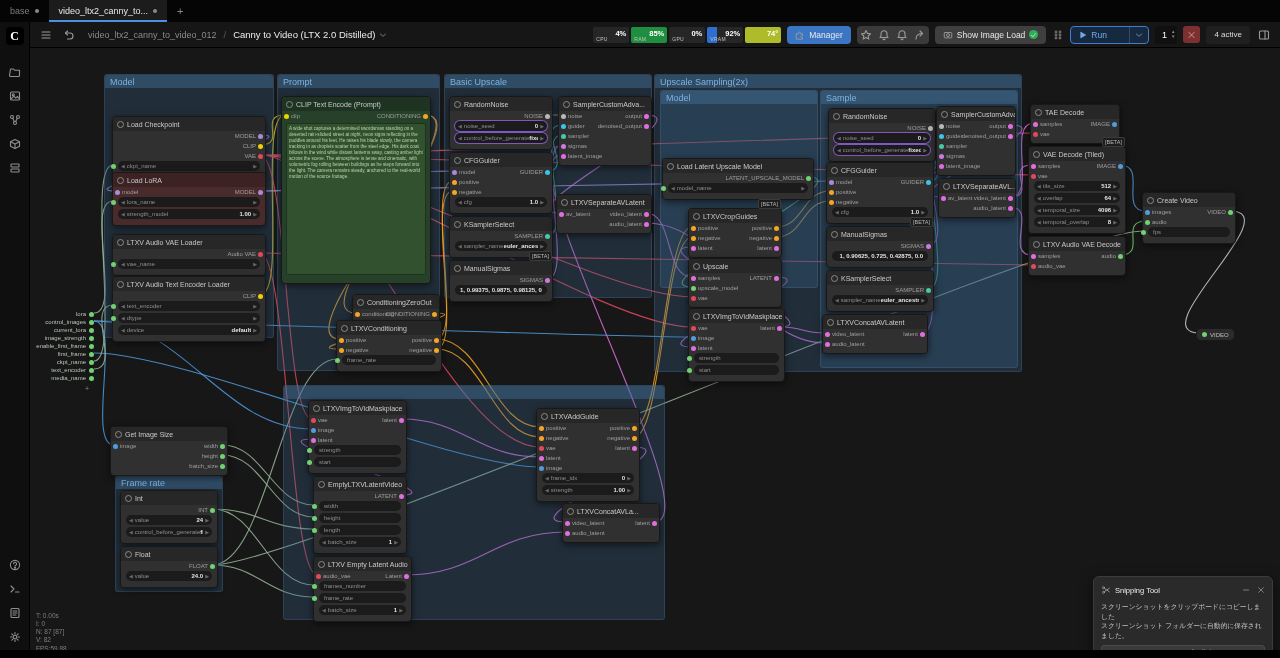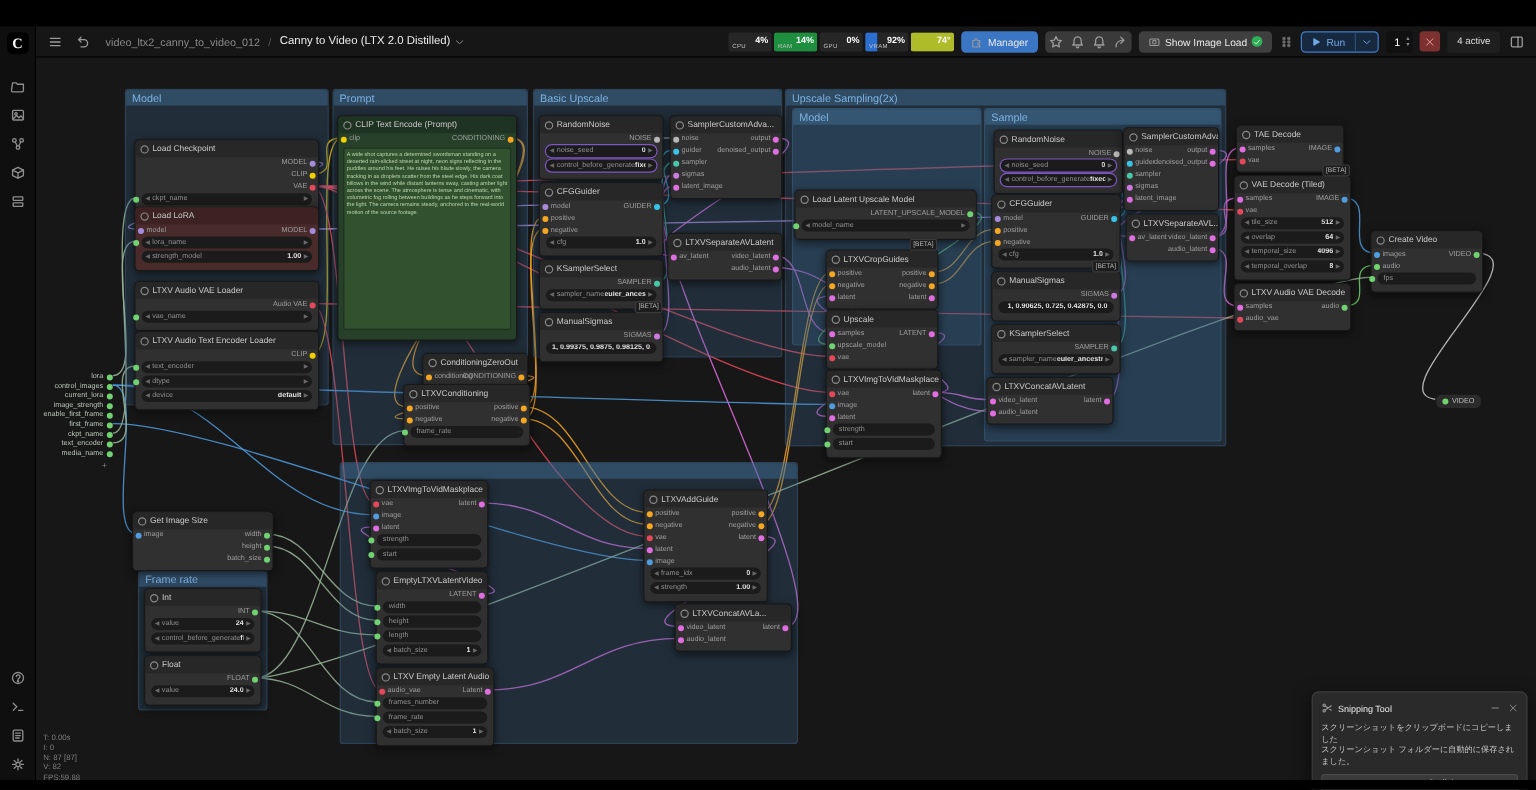--- a/index.html
+++ b/index.html
@@ -28,21 +28,21 @@
   .res-seg .rbar{position:absolute;left:0;top:0;bottom:0;}
   .res-seg .rlab{position:absolute;left:3px;bottom:1px;font-size:5px;color:#c3c3c3;letter-spacing:.3px;}
   .res-seg .rval{position:absolute;right:3px;top:2px;font-size:7.5px;font-weight:bold;color:#fff;}
   .btn{display:flex;align-items:center;gap:4px;border-radius:4px;font-size:8.5px;color:#e8e8e8;padding:0 8px;height:18px;}
   #btn-manager{background:#3a76c4;}
   #icon-cluster{display:flex;align-items:center;background:#3a3a3a;border-radius:4px;height:18px;}
   #icon-cluster .tbicon{width:18px;}
   #btn-feed{background:#3f3f3f;}
   .toggle-on{width:9px;height:9px;border-radius:50%;background:#2fae57;display:flex;align-items:center;justify-content:center;}
   #grip{color:#6a6a6a;display:flex;align-items:center;}
-  #btn-run{display:flex;align-items:flex-start;border:1px solid #3f7ecb;border-radius:4px;background:#17293f;height:18px;box-sizing:border-box;}
+  #btn-run{display:flex;align-items:flex-start;border:1px solid #3f7ecb;border-radius:4px;background:#17293f;height:18px;box-sizing:border-box;gap:14px;}
   #btn-run .runmain{display:flex;align-items:center;gap:4px;color:#74aae8;font-size:8.5px;padding:0 8px;}
   #btn-run .runchev{display:flex;align-items:center;color:#74aae8;padding:0 5px;border-left:1px solid #2c4c74;}
   #batch{display:flex;align-items:center;background:#101010;border-radius:3px;height:18px;padding:0 2px 0 7px;}
   #batch .bval{font-size:9px;color:#fff;margin-right:4px;}
   #batch .steppers{display:flex;flex-direction:column;justify-content:center;gap:1px;color:#8a8a8a;font-size:4.5px;line-height:1;}
   #btn-stop{width:17px;height:17px;border-radius:3px;background:#7d3030;display:flex;align-items:center;justify-content:center;color:#e9a0a0;}
   #active-pill{background:#1f1f1f;border-radius:3px;height:18px;display:flex;align-items:center;padding:0 8px;font-size:8px;color:#dcdcdc;}
 
   
   #sidebar{position:absolute;left:0;top:22px;bottom:8px;width:30px;background:#0f0f0f;border-right:1px solid #000;
@@ -98,20 +98,31 @@
   #toast .tctrl{margin-left:auto;display:flex;gap:7px;color:#9a9a9a;font-size:8px;}
   #toast .tbody{font-size:6.8px;color:#c6c6c6;margin-top:4px;line-height:1.4;}
   #toast .tbtn{margin-top:5px;background:#3a3a3a;border:1px solid #4a4a4a;border-radius:3px;height:14px;
     display:flex;align-items:center;justify-content:center;font-size:6.8px;color:#e3e3e3;}
   #bottombar{position:absolute;left:0;right:0;bottom:0;height:8px;background:#000;}
 </style>
 </head>
 <body>
 <div id="app">
 
+  <div id="tabbar">
+      <div class="tab">
+        <span>base</span>
+        <span class="tabdot"></span>
+      </div>
+      <div class="tab active">
+        <span>video_ltx2_canny_to...</span>
+        <span class="tabdot"></span>
+      </div>
+      <div class="newtab">+</div>
+    </div>
 
   <div id="toolbar">
     <span class="tbicon">
         <svg viewBox="0 0 12 12" width="12" height="12" fill="none" stroke="currentColor" stroke-width="1.1" stroke-linecap="round" stroke-linejoin="round">
           <path d="M2 3h8M2 6h8M2 9h8"></path>
         </svg>
       </span>
     <span class="tbicon">
         <svg viewBox="0 0 12 12" width="12" height="12" fill="none" stroke="currentColor" stroke-width="1.1" stroke-linecap="round" stroke-linejoin="round">
           <path d="M4.5 2L2.5 4l2 2"></path>
@@ -130,21 +141,21 @@
     </span>
     <div id="tb-right">
       <div id="resmon">
           <div class="res-seg">
             <span class="rlab">CPU</span>
             <span class="rval">4%</span>
           </div>
           <div class="res-seg">
             <div class="rfill" style="background:#1e8f3e"></div>
             <span class="rlab">RAM</span>
-            <span class="rval">14%</span>
+            <span class="rval">85%</span>
           </div>
           <div class="res-seg">
             <span class="rlab">GPU</span>
             <span class="rval">0%</span>
           </div>
           <div class="res-seg">
             <div class="rbar" style="width:26%;background:#2d6fd0"></div>
             <span class="rlab">VRAM</span>
             <span class="rval">92%</span>
           </div>

